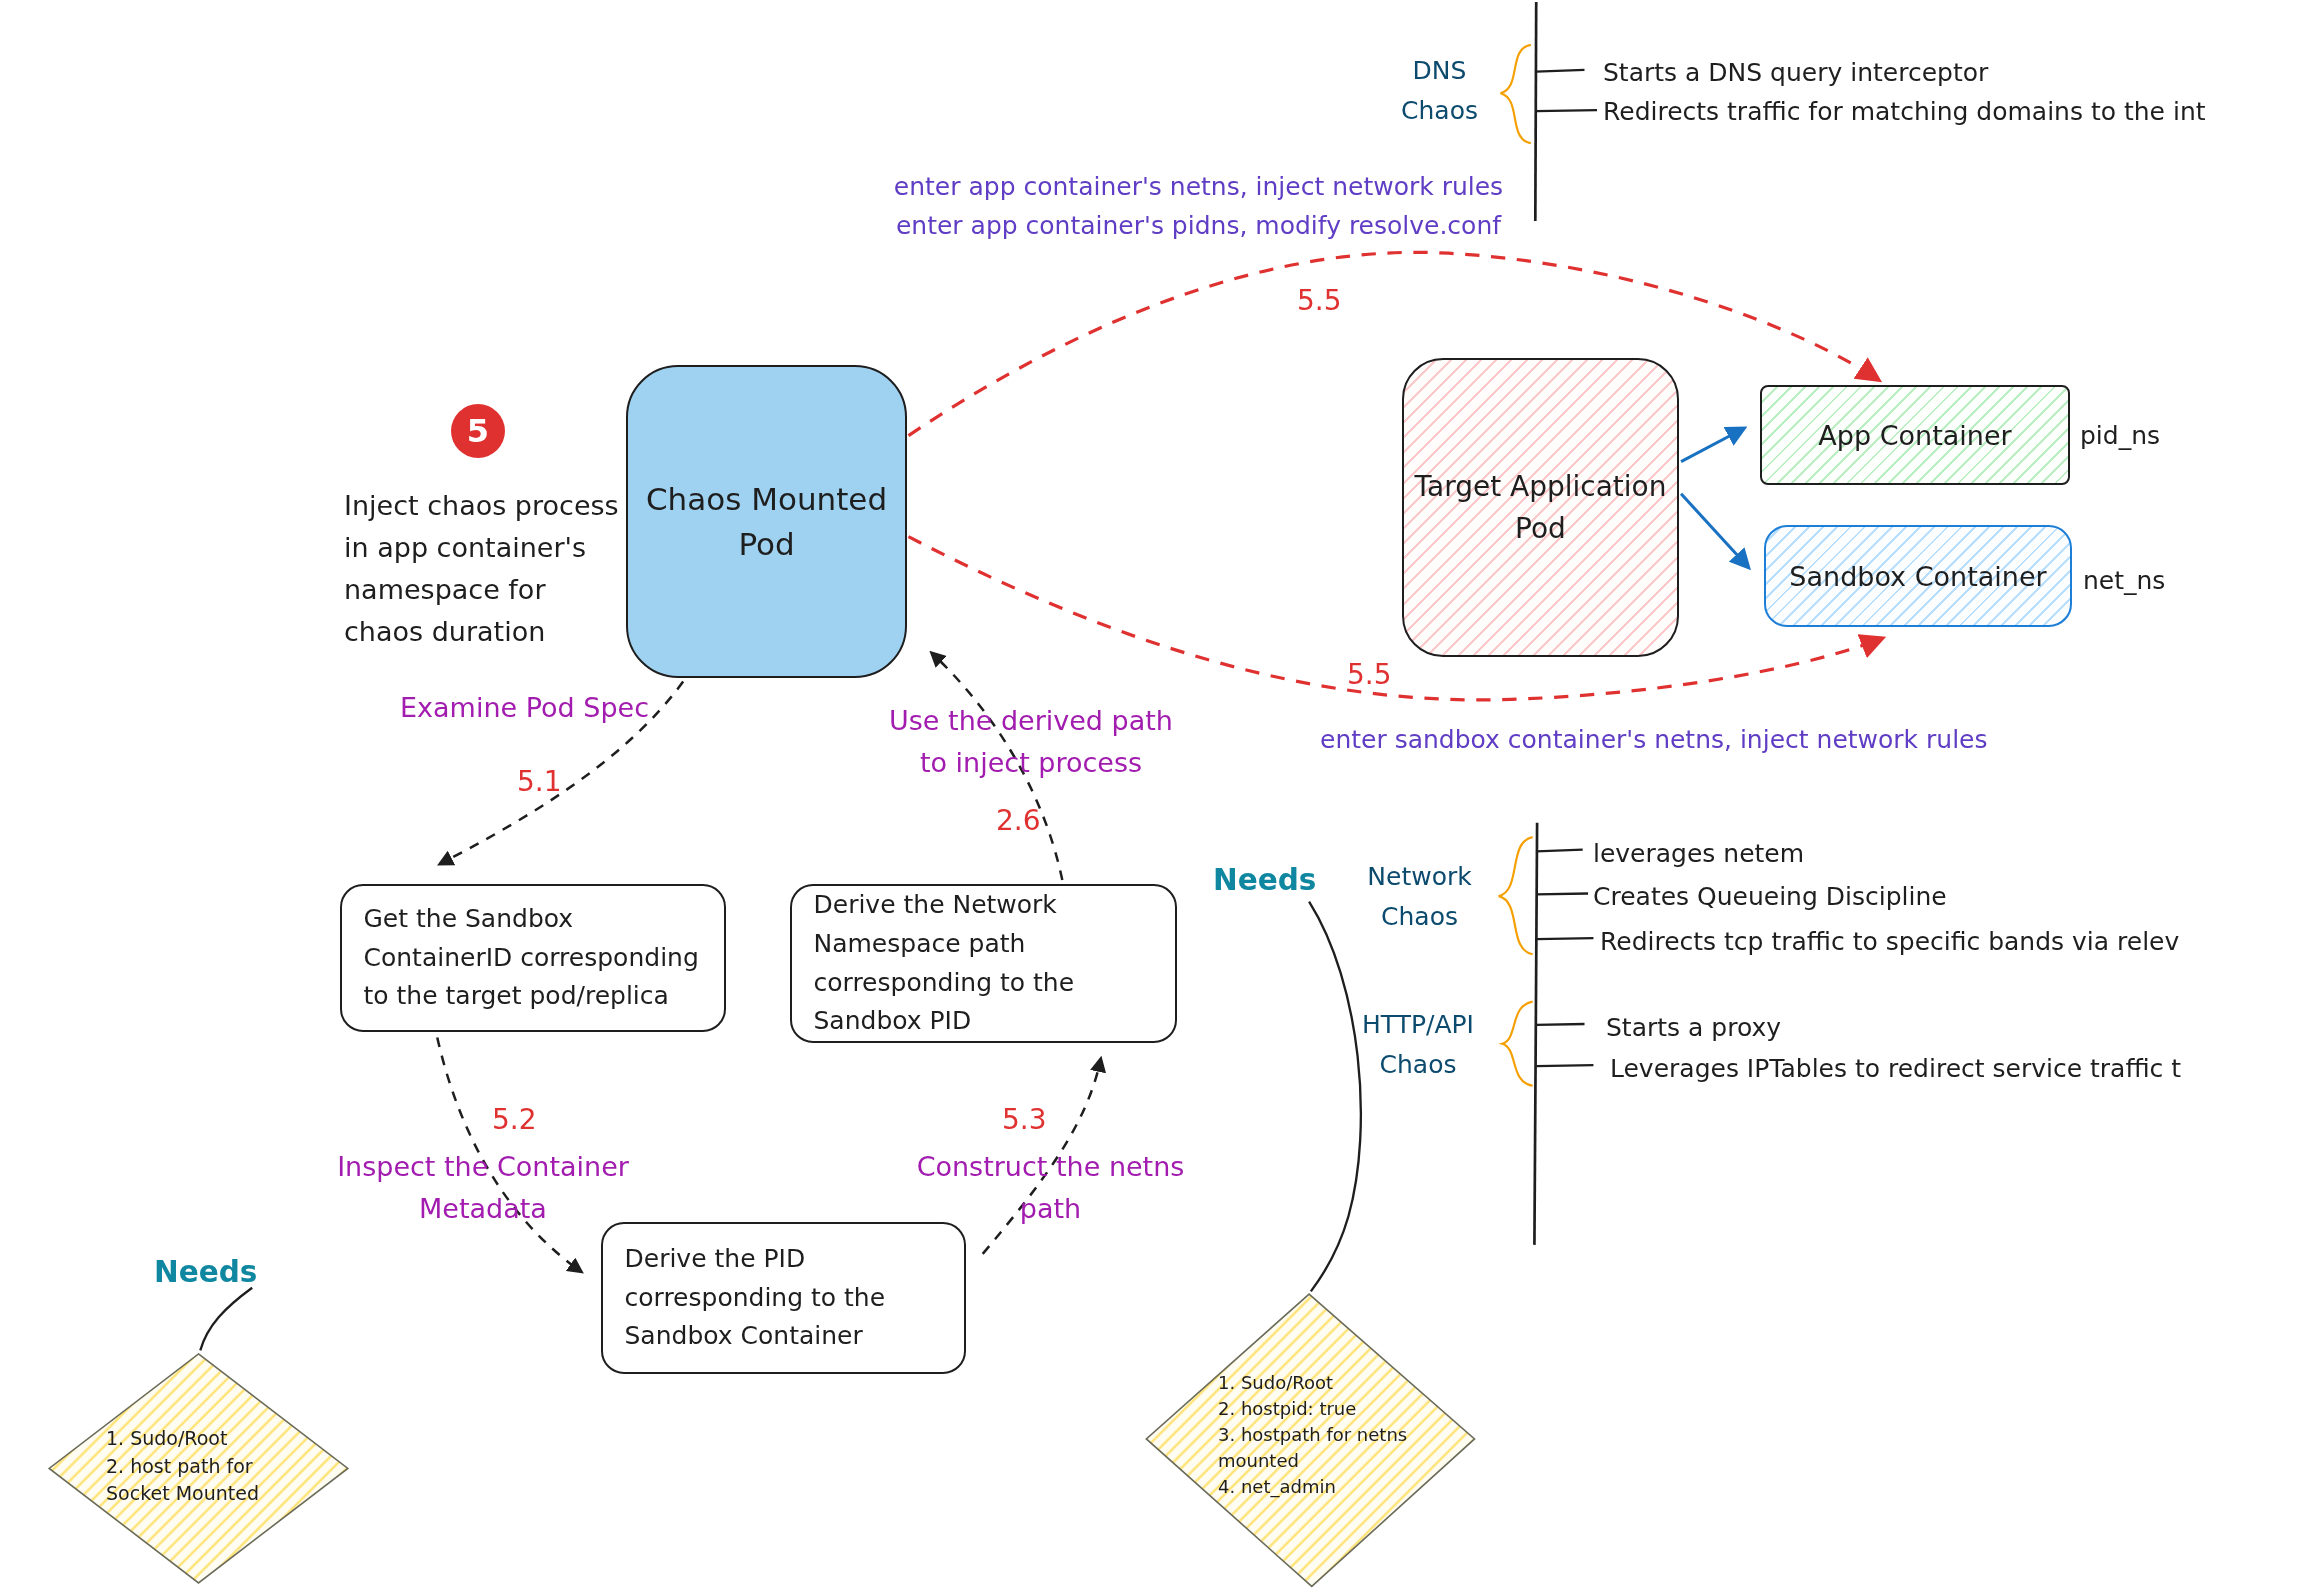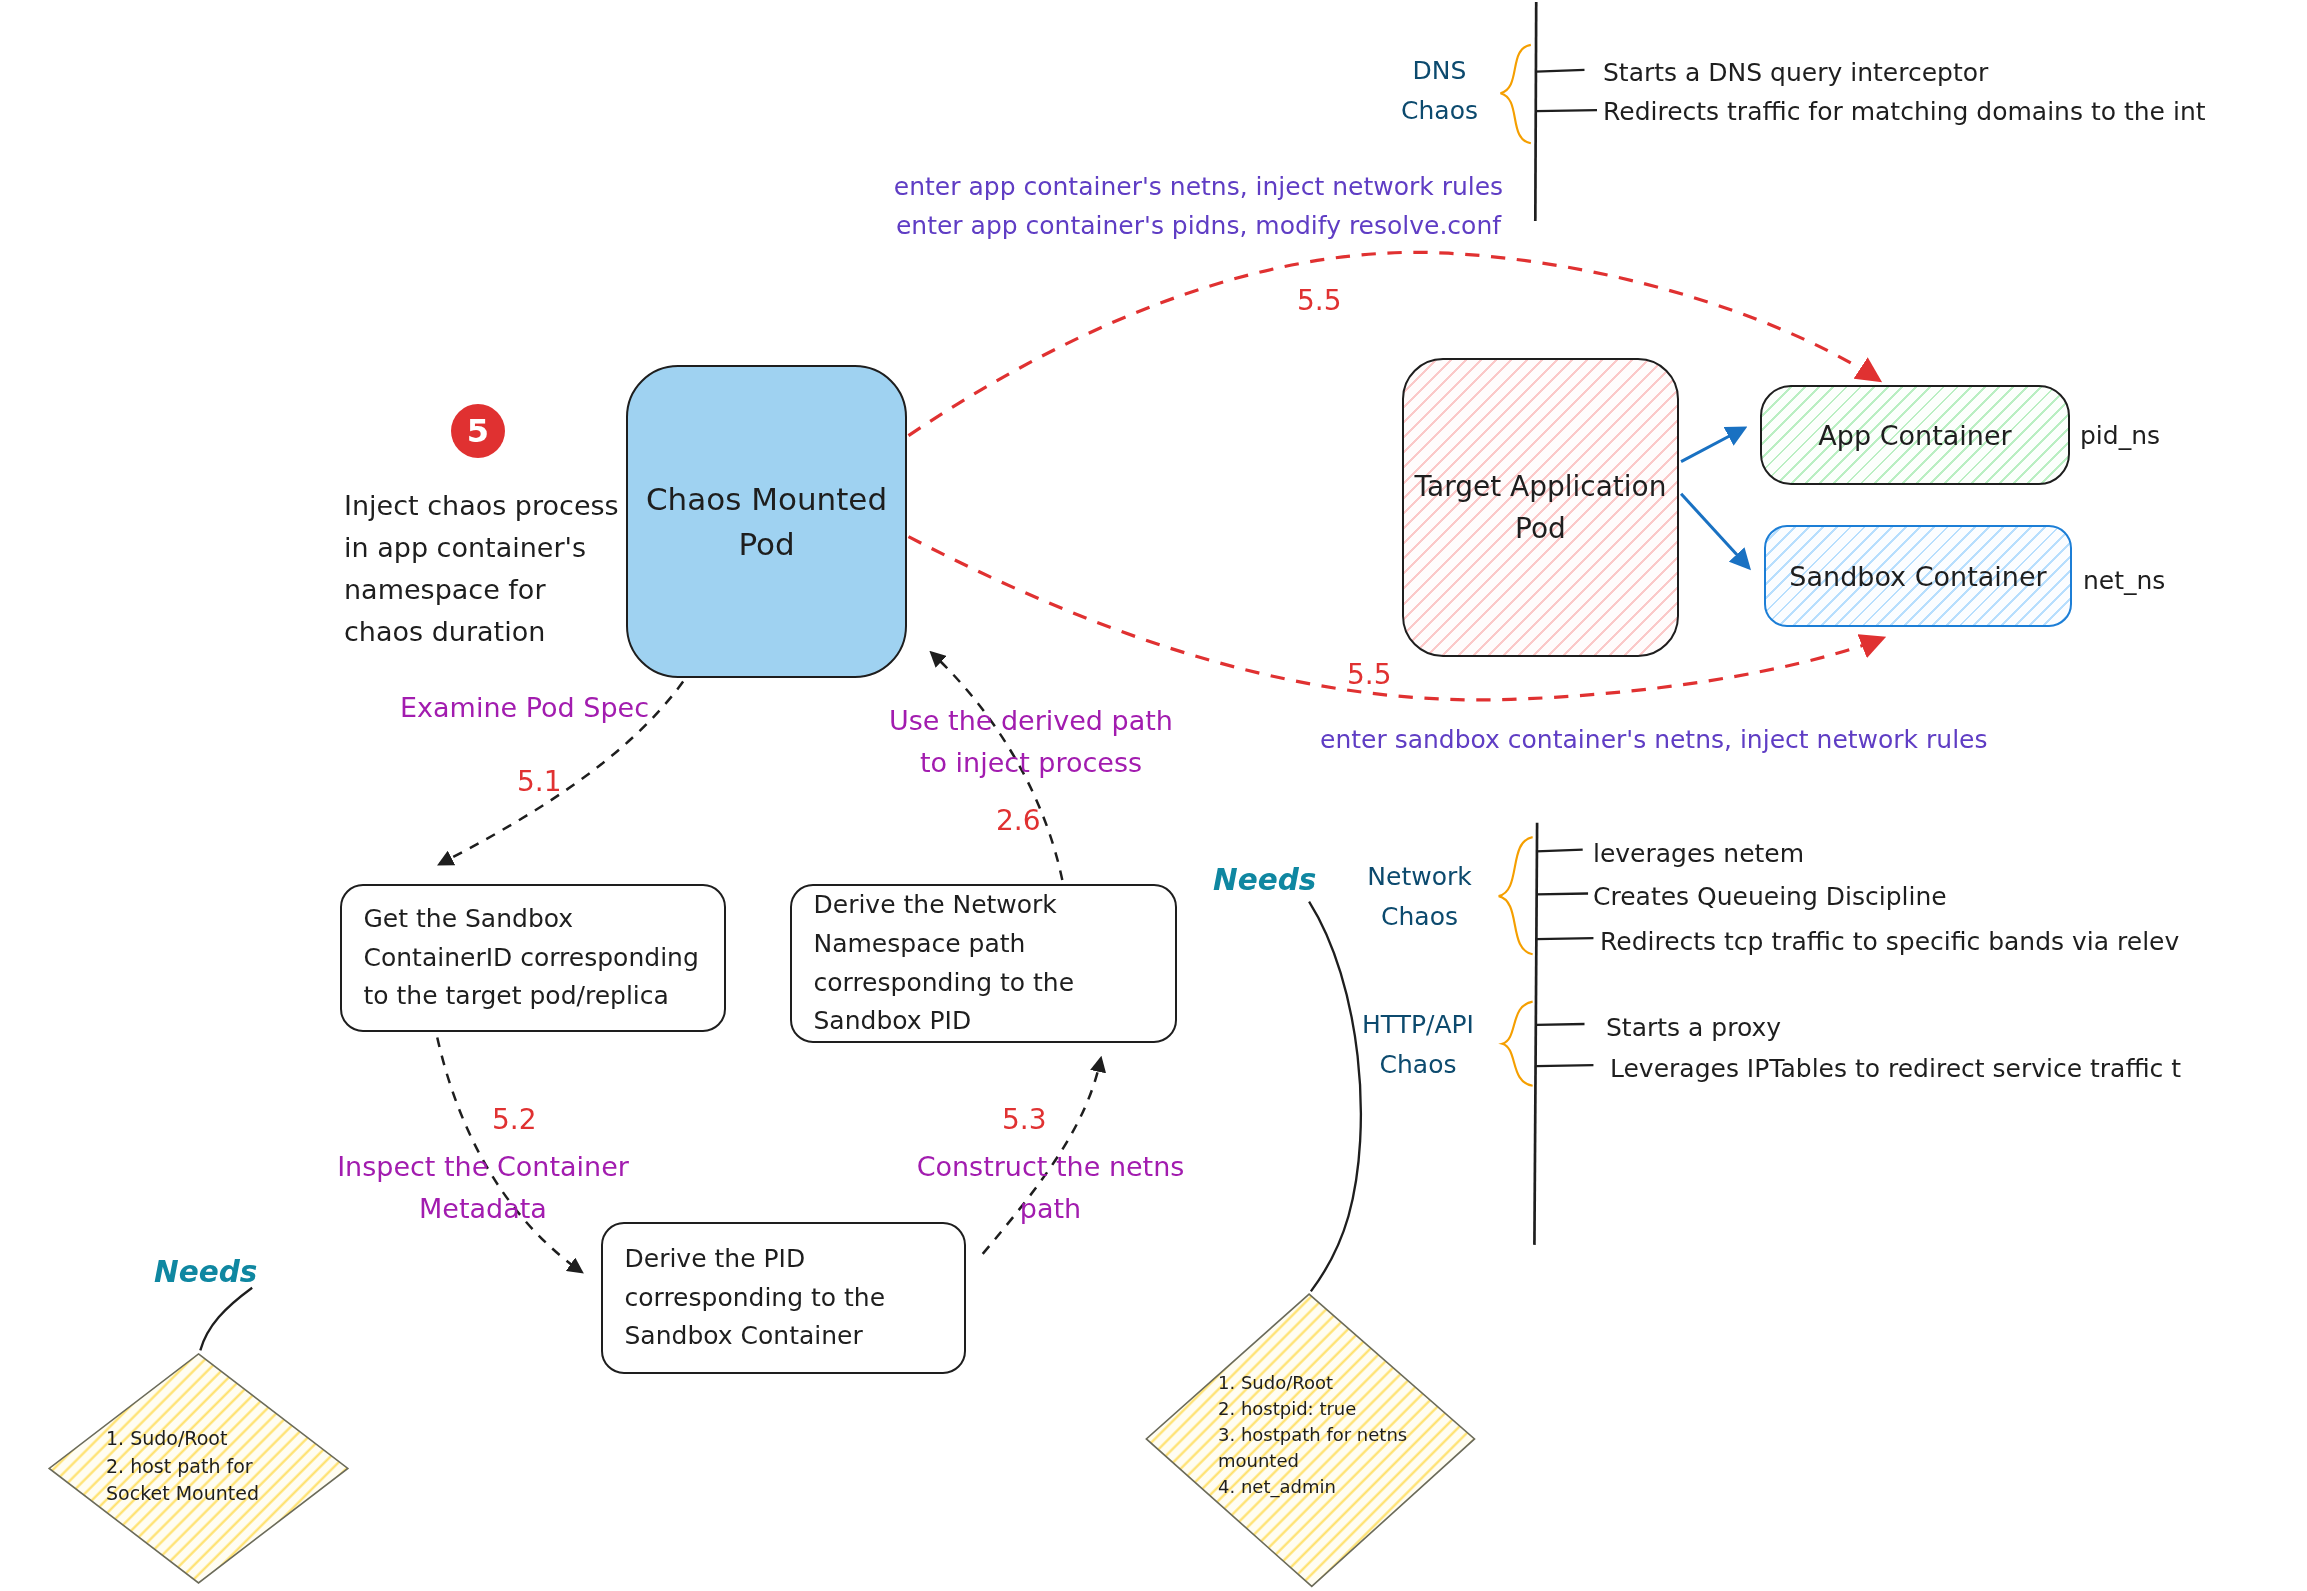--- a/index.html
+++ b/index.html
@@ -15,41 +15,41 @@
   
   .node{position:absolute;z-index:1;display:flex;align-items:center;justify-content:center;
         text-align:center;white-space:pre-line}
   .helper{left:626px;top:365px;width:281px;height:313px;border:2.7px solid #1e1e1e;
           border-radius:52px;background:#9fd2f1;font-size:31px;line-height:1.45}
   .target{left:1402px;top:358px;width:277px;height:299px;border:2.2px solid #1e1e1e;
           border-radius:41px;background-color:#fffcfc;
           background-image:repeating-linear-gradient(135deg, rgba(247,150,150,.5) 0 2.1px, transparent 2.1px 10.7px);
           font-size:28px;line-height:1.5}
   .app{left:1760px;top:385px;width:310px;height:100px;border:2.2px solid #1e1e1e;
-       border-radius:31px;background-color:#fcfffc;
+       border-radius:8px;background-color:#fcfffc;
        background-image:repeating-linear-gradient(135deg, rgba(105,219,124,.45) 0 2px, transparent 2px 9.8px);
        font-size:27px}
   .sandbox{left:1764px;top:525px;width:308px;height:102px;border:2.2px solid #1c7ed6;
        border-radius:23px;background-color:#fbfdff;
        background-image:repeating-linear-gradient(135deg, rgba(116,192,252,.5) 0 2px, transparent 2px 9.8px);
        font-size:27px}
   .wbox{border:2.2px solid #1e1e1e;border-radius:23px;background:#fff;font-size:25px;
         line-height:1.55;justify-content:flex-start;text-align:left;padding:0 21.5px}
   .w1{left:340px;top:884px;width:386px;height:148px}
   .w2{left:601px;top:1222px;width:365px;height:152px}
   .w3{left:790px;top:884px;width:387px;height:159px}
 
   
   .txt{position:absolute;z-index:3;white-space:pre-line;font-size:25px;line-height:1.55}
   .center{text-align:center}
   .red{color:#e03131;font-size:28px}
   .green{color:#a21caf;font-size:27px}
   .purple{color:#5f3dc4}
   .orange{color:#0c4a6e;font-size:25px;line-height:1.6}
-  .teal{color:#0f87a1;font-size:29.5px;font-weight:bold;font-style:italic}
+  .teal{color:#0f87a1;font-size:29.5px;font-weight:bold;}
   .small{font-size:19px;line-height:1.45}
   .badge{position:absolute;z-index:3;left:451px;top:404px;width:54px;height:54px;
          border-radius:50%;background:#e03131;color:#fff;font-size:32px;font-weight:bold;
          display:flex;align-items:center;justify-content:center}
 </style>
 </head>
 <body>
 
 <div class="canvas">
 

